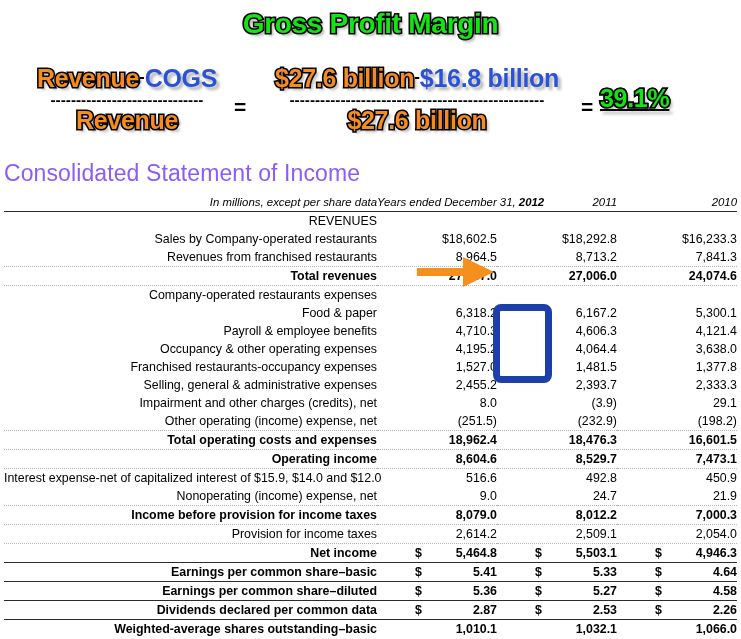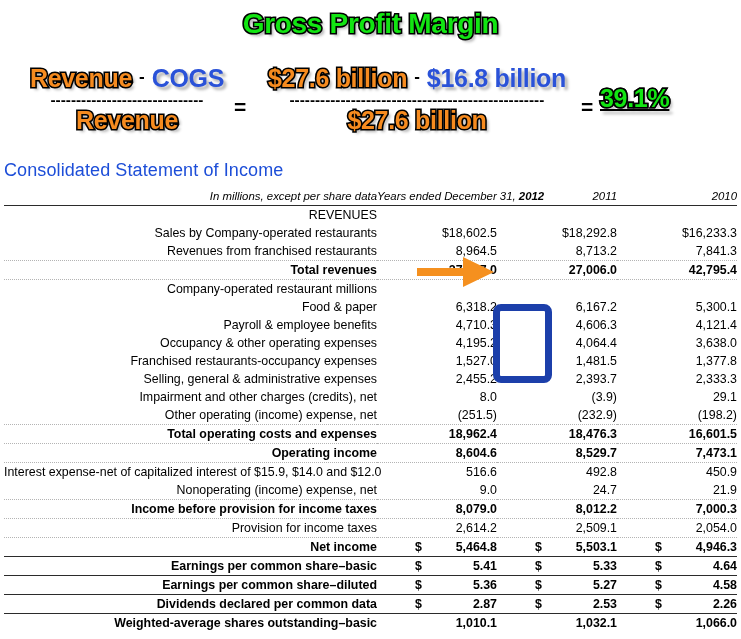--- a/index.html
+++ b/index.html
@@ -65,21 +65,20 @@
     left: 256px; top: 62px;
     width: 322px;
     text-align: center;
   }
   .frac-num, .frac-den {
     font-size: 25px;
     height: 32px;
     display: flex;
     align-items: center;
     justify-content: center;
-    gap: 7px;
   }
   .frac-bar {
     height: 10px;
     display: flex;
     align-items: center;
     justify-content: center;
     overflow: hidden;
   }
   .frac-bar .dashes {
     font-size: 15px;
@@ -115,22 +114,22 @@
     font-size: 25px;
   }
 
   
   #statement {
     position: absolute;
     left: 0; top: 152px;
     width: 741px;
   }
   #statement-title {
-    font-size: 18px;
-    color: #1d4ed8;
+    font-size: 23px;
+    color: #8b5cf6;
     padding: 8px 0 6px 4px;
     letter-spacing: 0.1px;
   }
 
   table.fin {
     width: 733px;
     margin-left: 4px;
     border-collapse: collapse;
     font-size: 12.4px;
     table-layout: fixed;
@@ -265,24 +264,24 @@
         <tr class="dotted">
           <td class="label">Revenues from franchised restaurants</td>
           <td class="num">8,964.5</td>
           <td class="num">8,713.2</td>
           <td class="num">7,841.3</td>
         </tr>
         <tr class="dotted">
           <td class="label b ind1">Total revenues</td>
           <td class="num b">27,567.0</td>
           <td class="num b">27,006.0</td>
-          <td class="num b">42,795.4</td>
-        </tr>
-        <tr>
-          <td class="label">Company-operated restaurant millions</td>
+          <td class="num b">24,074.6</td>
+        </tr>
+        <tr>
+          <td class="label">Company-operated restaurants expenses</td>
           <td class="num"></td>
           <td class="num"></td>
           <td class="num"></td>
         </tr>
         <tr>
           <td class="label ind2">Food &amp; paper</td>
           <td class="num">6,318.2</td>
           <td class="num">6,167.2</td>
           <td class="num">5,300.1</td>
         </tr>

